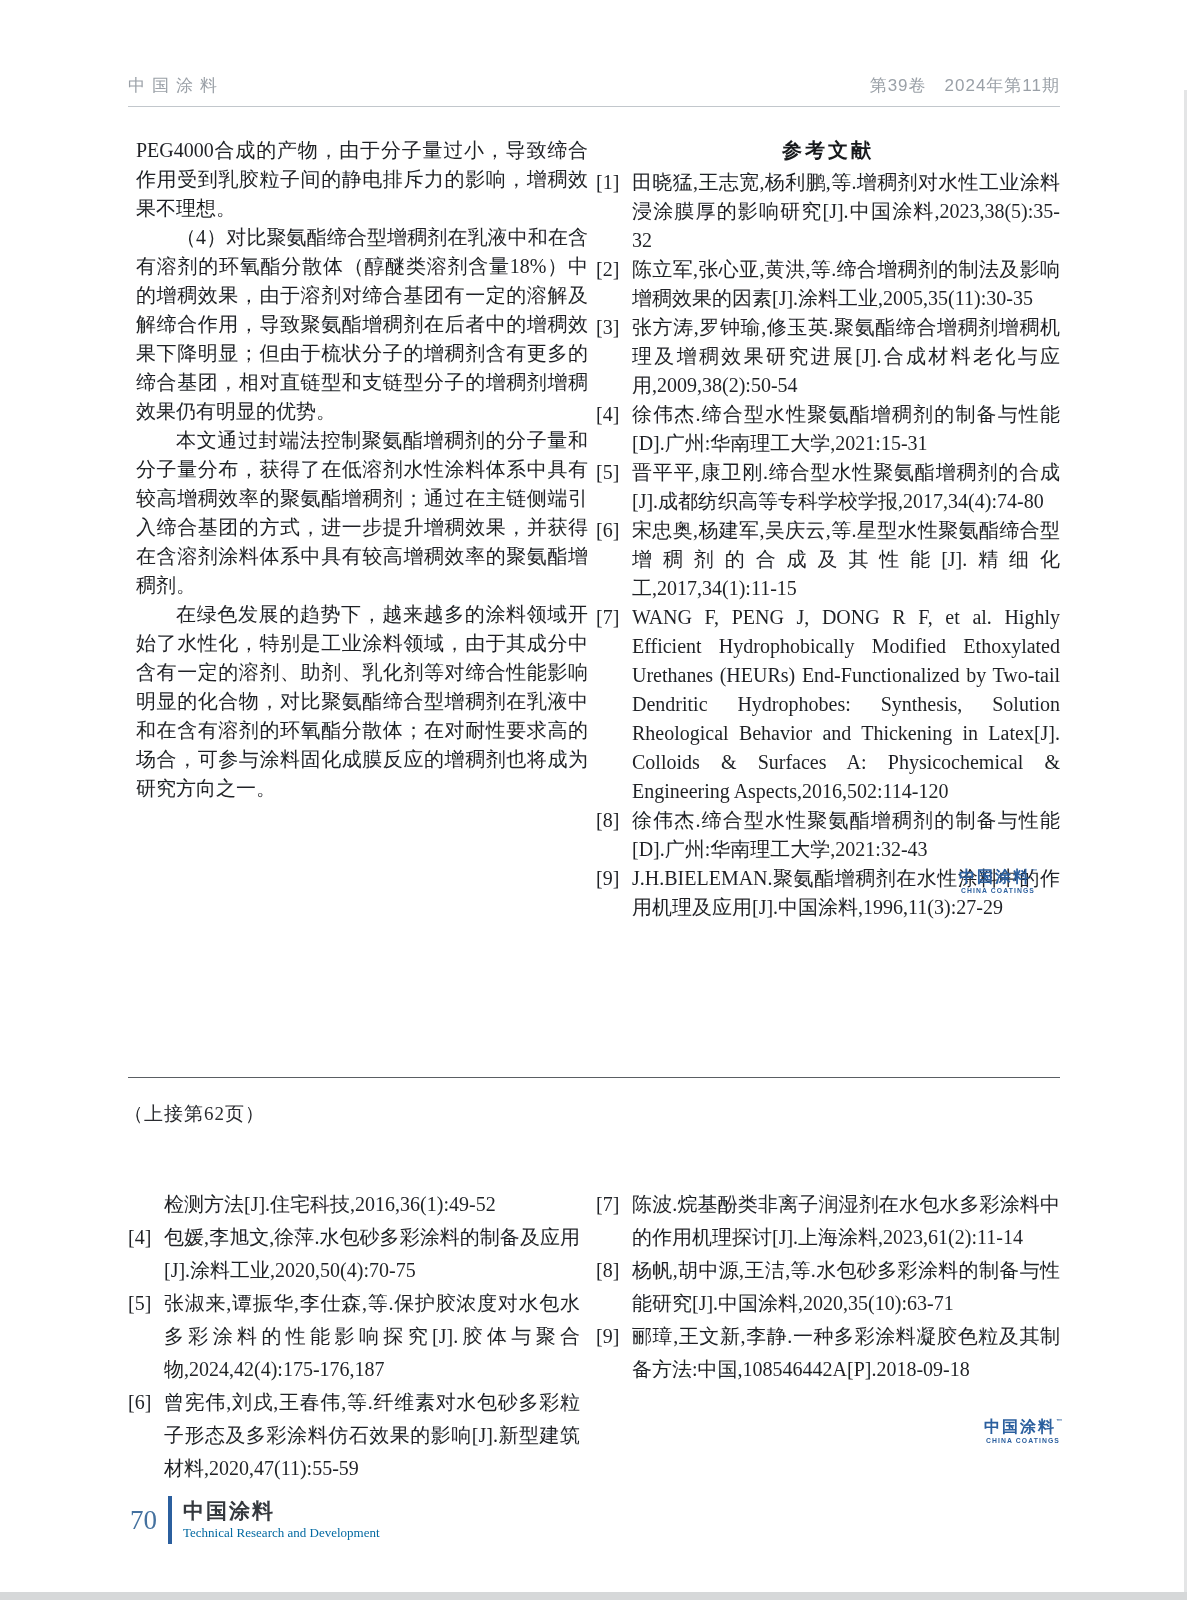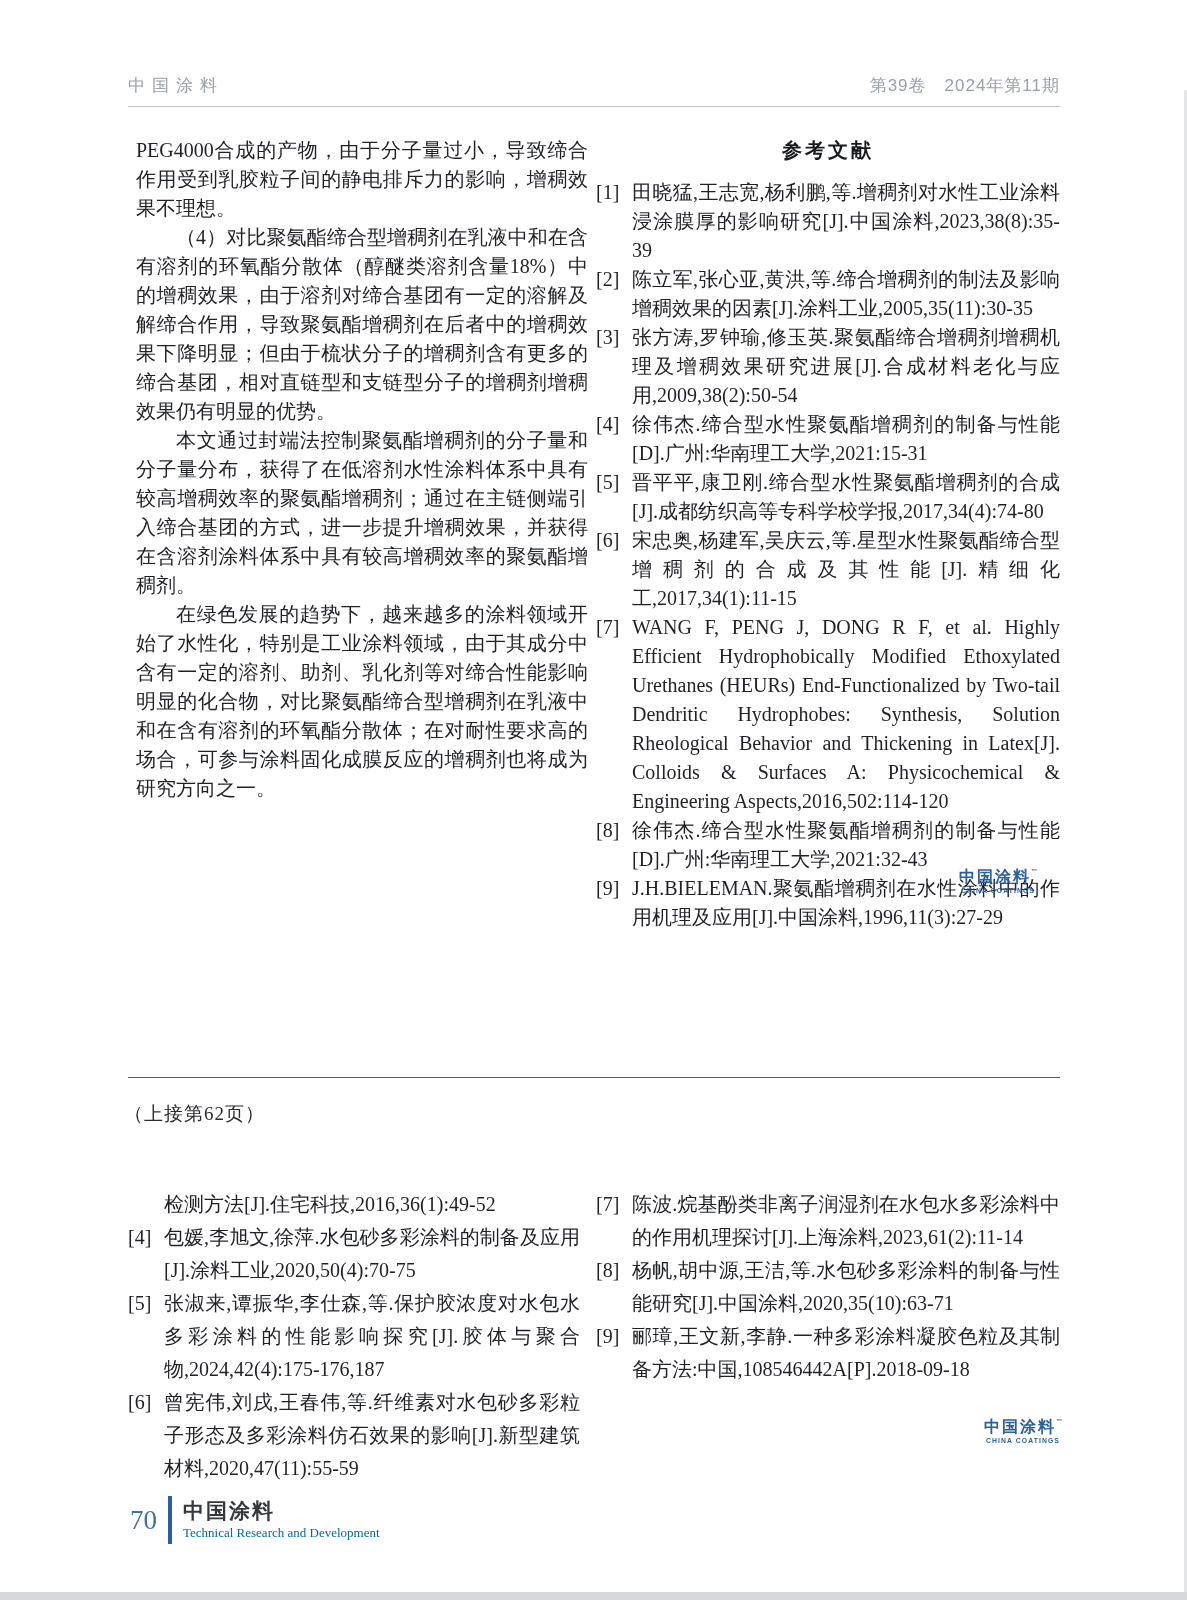--- a/index.html
+++ b/index.html
@@ -17,21 +17,21 @@
   .issue-info { letter-spacing:1px; }
 
   
   .col-left { position:absolute; left:128px; top:136px; width:452px;
     font-size:20px; line-height:29px; text-align:justify; text-justify:inter-character;margin-left:8px; }
   .col-left p.indent { text-indent:2em; }
 
   .col-right { position:absolute; left:596px; top:136px; width:464px; }
   .ref-title { text-align:center; font-weight:bold; font-size:20px;
     font-family:"Liberation Sans","DejaVu Sans",sans-serif;
-    letter-spacing:3px; line-height:29px; margin-bottom:13px; color:#17191c; }
+    letter-spacing:3px; line-height:29px; margin-bottom:3px; color:#17191c; }
   .ref-list { font-size:20px; line-height:29px; }
   .ref { display:flex; }
   .ref-label { width:36px; flex:none; }
   .ref-text { flex:1; text-align:justify; text-justify:inter-character; }
 
   
   .cc-logo { position:absolute; color:#2b5f9e; text-align:center;
     font-family:"Liberation Sans","DejaVu Sans",sans-serif; line-height:1.1; }
   .cc-logo .logo-cn { font-size:16px; font-weight:bold; letter-spacing:2px; white-space:nowrap; }
   .cc-logo .logo-mark { font-size:6px; vertical-align:top; letter-spacing:0; }
@@ -78,21 +78,21 @@
     <p class="indent">（4）对比聚氨酯缔合型增稠剂在乳液中和在含有溶剂的环氧酯分散体（醇醚类溶剂含量18%）中的增稠效果，由于溶剂对缔合基团有一定的溶解及解缔合作用，导致聚氨酯增稠剂在后者中的增稠效果下降明显；但由于梳状分子的增稠剂含有更多的缔合基团，相对直链型和支链型分子的增稠剂增稠效果仍有明显的优势。</p>
     <p class="indent">本文通过封端法控制聚氨酯增稠剂的分子量和分子量分布，获得了在低溶剂水性涂料体系中具有较高增稠效率的聚氨酯增稠剂；通过在主链侧端引入缔合基团的方式，进一步提升增稠效果，并获得在含溶剂涂料体系中具有较高增稠效率的聚氨酯增稠剂。</p>
     <p class="indent">在绿色发展的趋势下，越来越多的涂料领域开始了水性化，特别是工业涂料领域，由于其成分中含有一定的溶剂、助剂、乳化剂等对缔合性能影响明显的化合物，对比聚氨酯缔合型增稠剂在乳液中和在含有溶剂的环氧酯分散体；在对耐性要求高的场合，可参与涂料固化成膜反应的增稠剂也将成为研究方向之一。</p>
   </div>
 
   <div class="col-right">
     <div class="ref-title">参考文献</div>
     <div class="ref-list">
       <div class="ref">
         <span class="ref-label">[1]</span>
-        <span class="ref-text">田晓猛,王志宽,杨利鹏,等.增稠剂对水性工业涂料浸涂膜厚的影响研究[J].中国涂料,2023,38(8):35-39</span>
+        <span class="ref-text">田晓猛,王志宽,杨利鹏,等.增稠剂对水性工业涂料浸涂膜厚的影响研究[J].中国涂料,2023,38(5):35-32</span>
       </div>
       <div class="ref">
         <span class="ref-label">[2]</span>
         <span class="ref-text">陈立军,张心亚,黄洪,等.缔合增稠剂的制法及影响增稠效果的因素[J].涂料工业,2005,35(11):30-35</span>
       </div>
       <div class="ref">
         <span class="ref-label">[3]</span>
         <span class="ref-text">张方涛,罗钟瑜,修玉英.聚氨酯缔合增稠剂增稠机理及增稠效果研究进展[J].合成材料老化与应用,2009,38(2):50-54</span>
       </div>
       <div class="ref">

